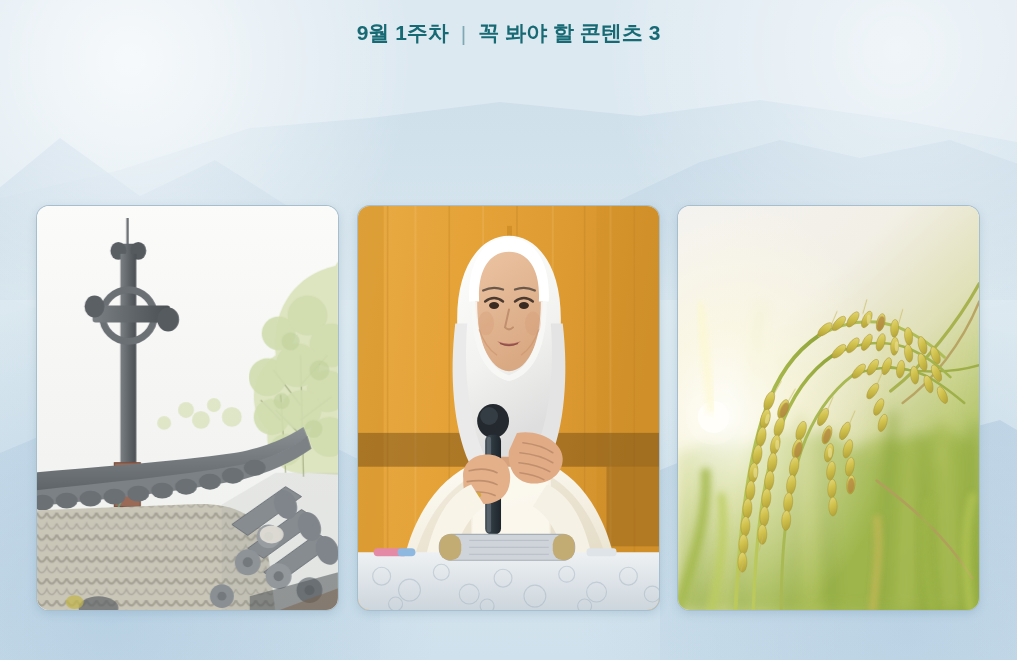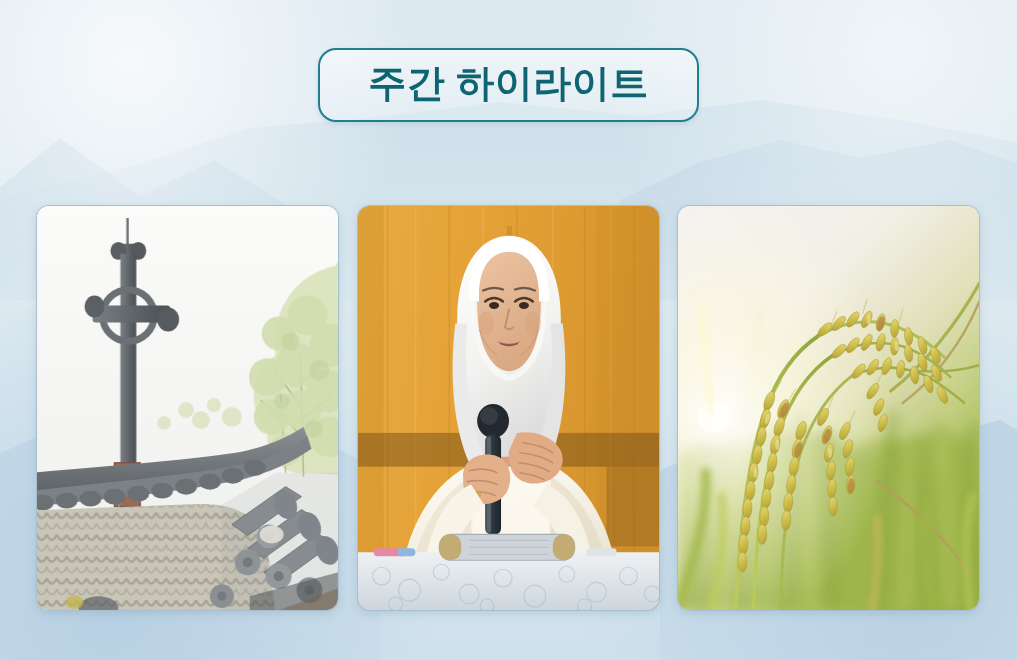--- a/index.html
+++ b/index.html
@@ -177,22 +177,22 @@
       <path d="M660 470 L760 430 L880 452 L1000 420 L1060 455 L1060 700 L660 700 Z" fill="url(#mtnGrad3)"></path>
     </svg>
   </div>
 
   <div class="glow glow-tl"></div>
   <div class="glow glow-tr"></div>
   <div class="glow glow-bl"></div>
   <div class="glow glow-br"></div>
 
   <div class="header">
-    <div class="title-badge">
-      <span class="title-text">주간 하이라이트</span>
+    <div class="subtitle">
+      <span>9월 1주차</span><span class="sep">|</span><span>꼭 봐야 할 콘텐츠 3</span>
     </div>
   </div>
 
   <div class="cards">
 
     <div class="card card-1">
       <div class="card-media">
         <svg viewBox="0 0 303 406" preserveAspectRatio="xMidYMid slice" aria-hidden="true">
           <defs>
             <linearGradient id="c1sky" x1="0" y1="0" x2="0" y2="1">

